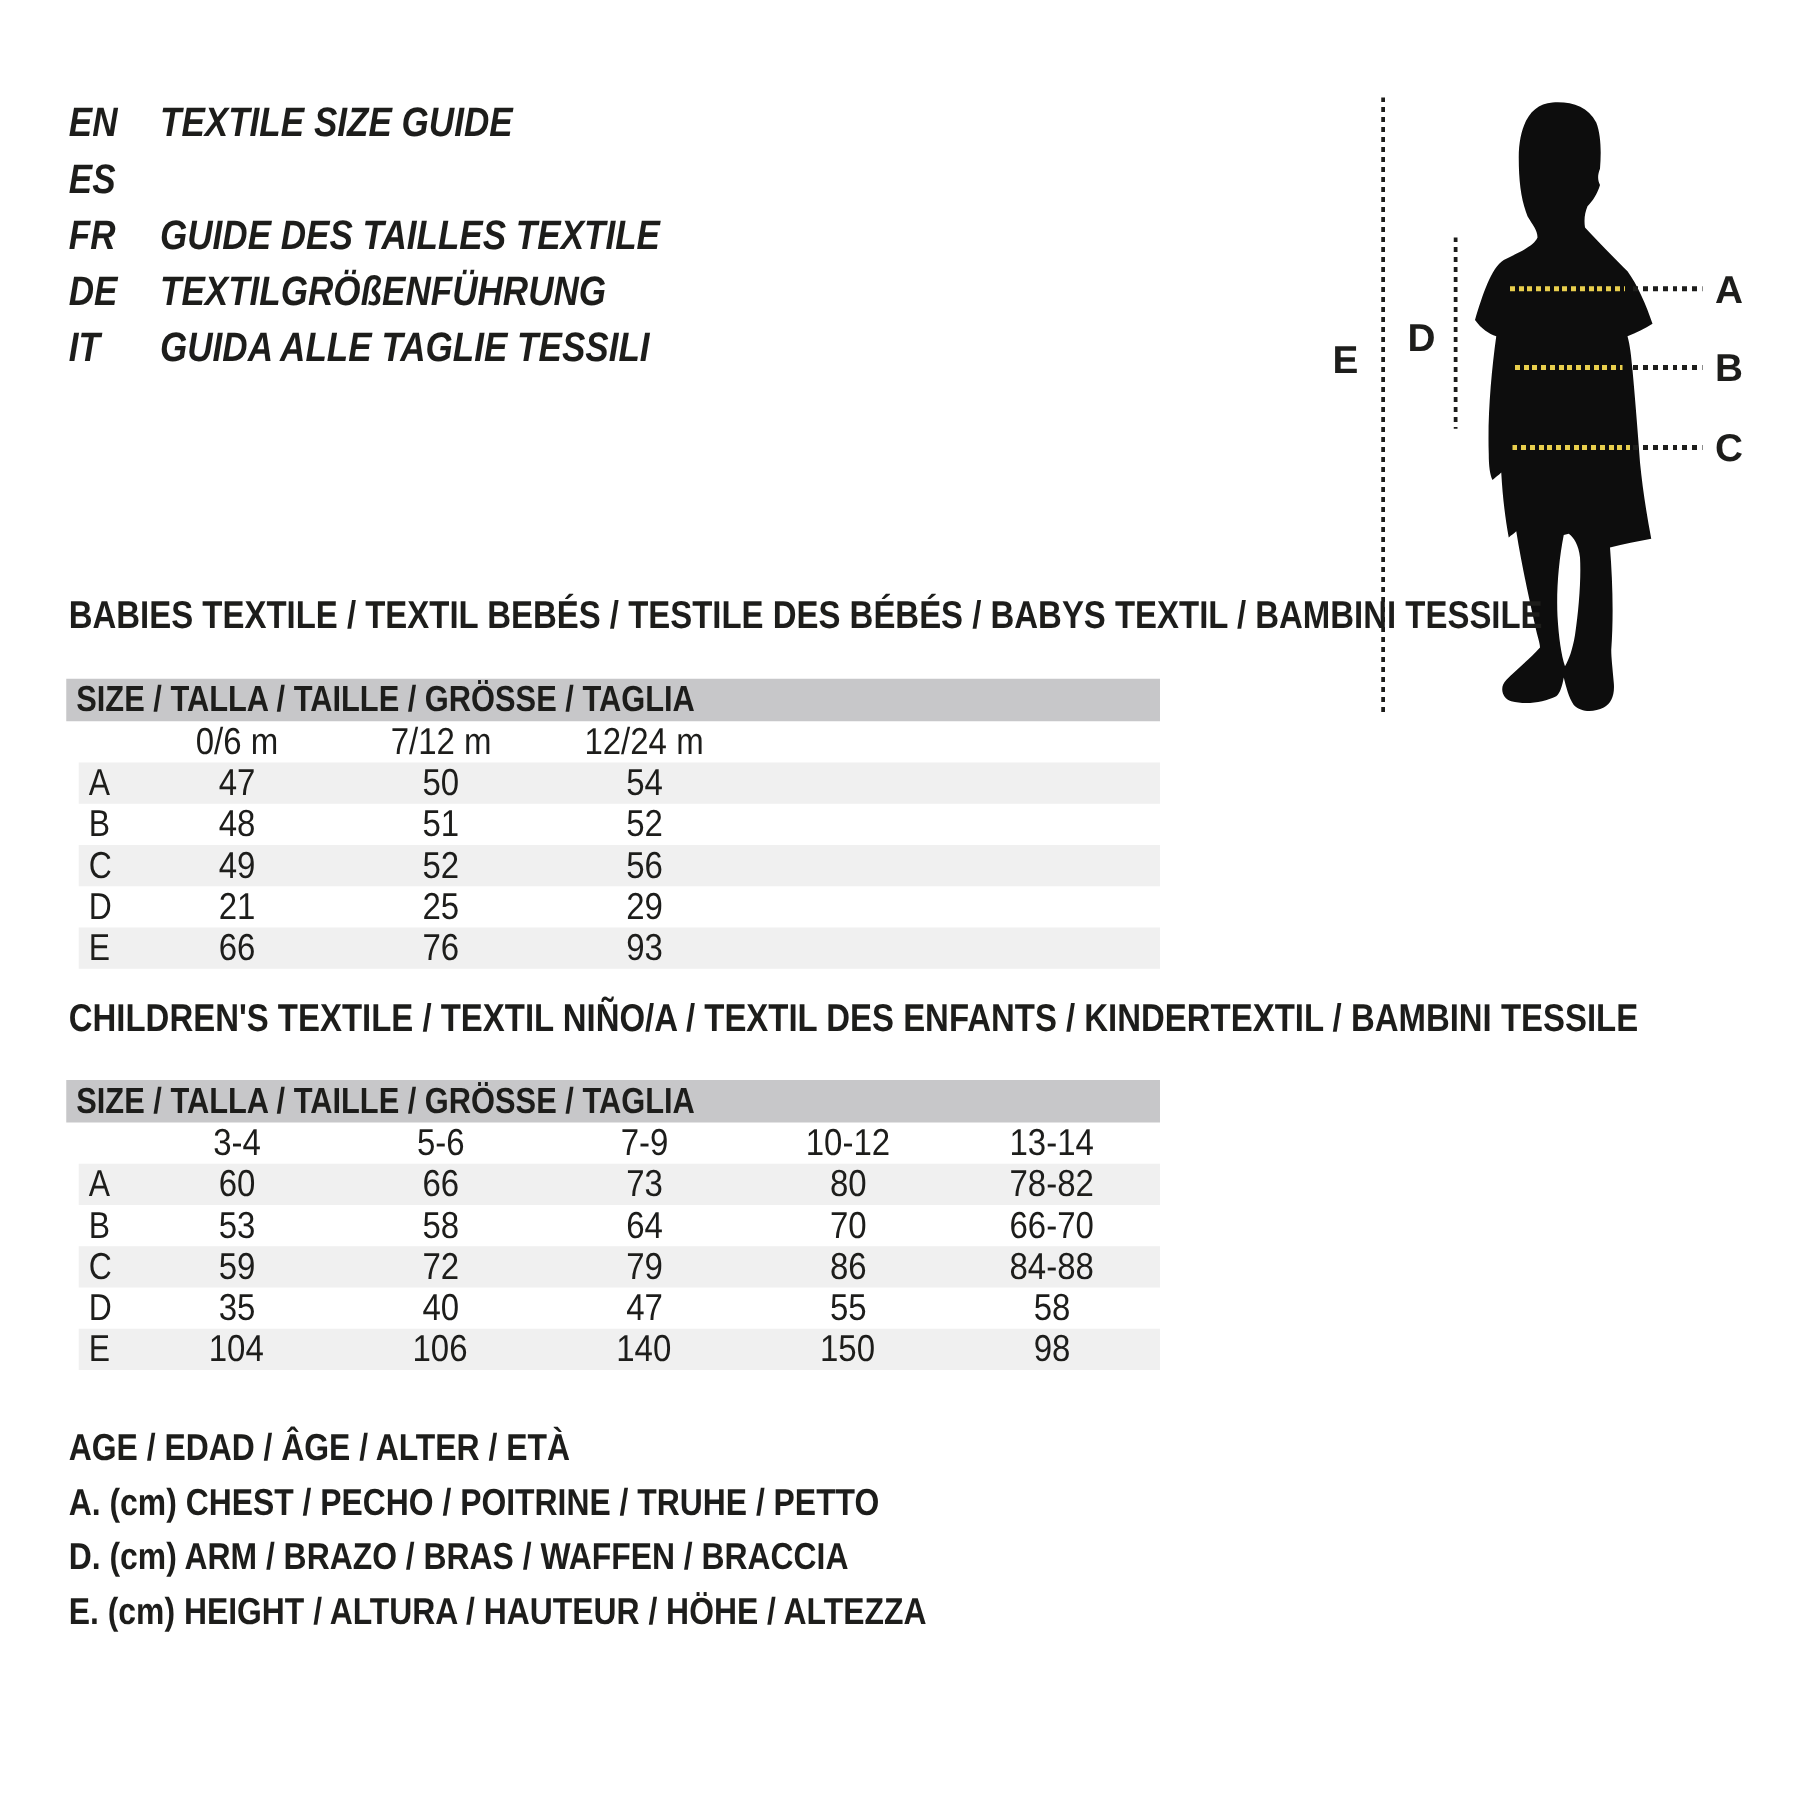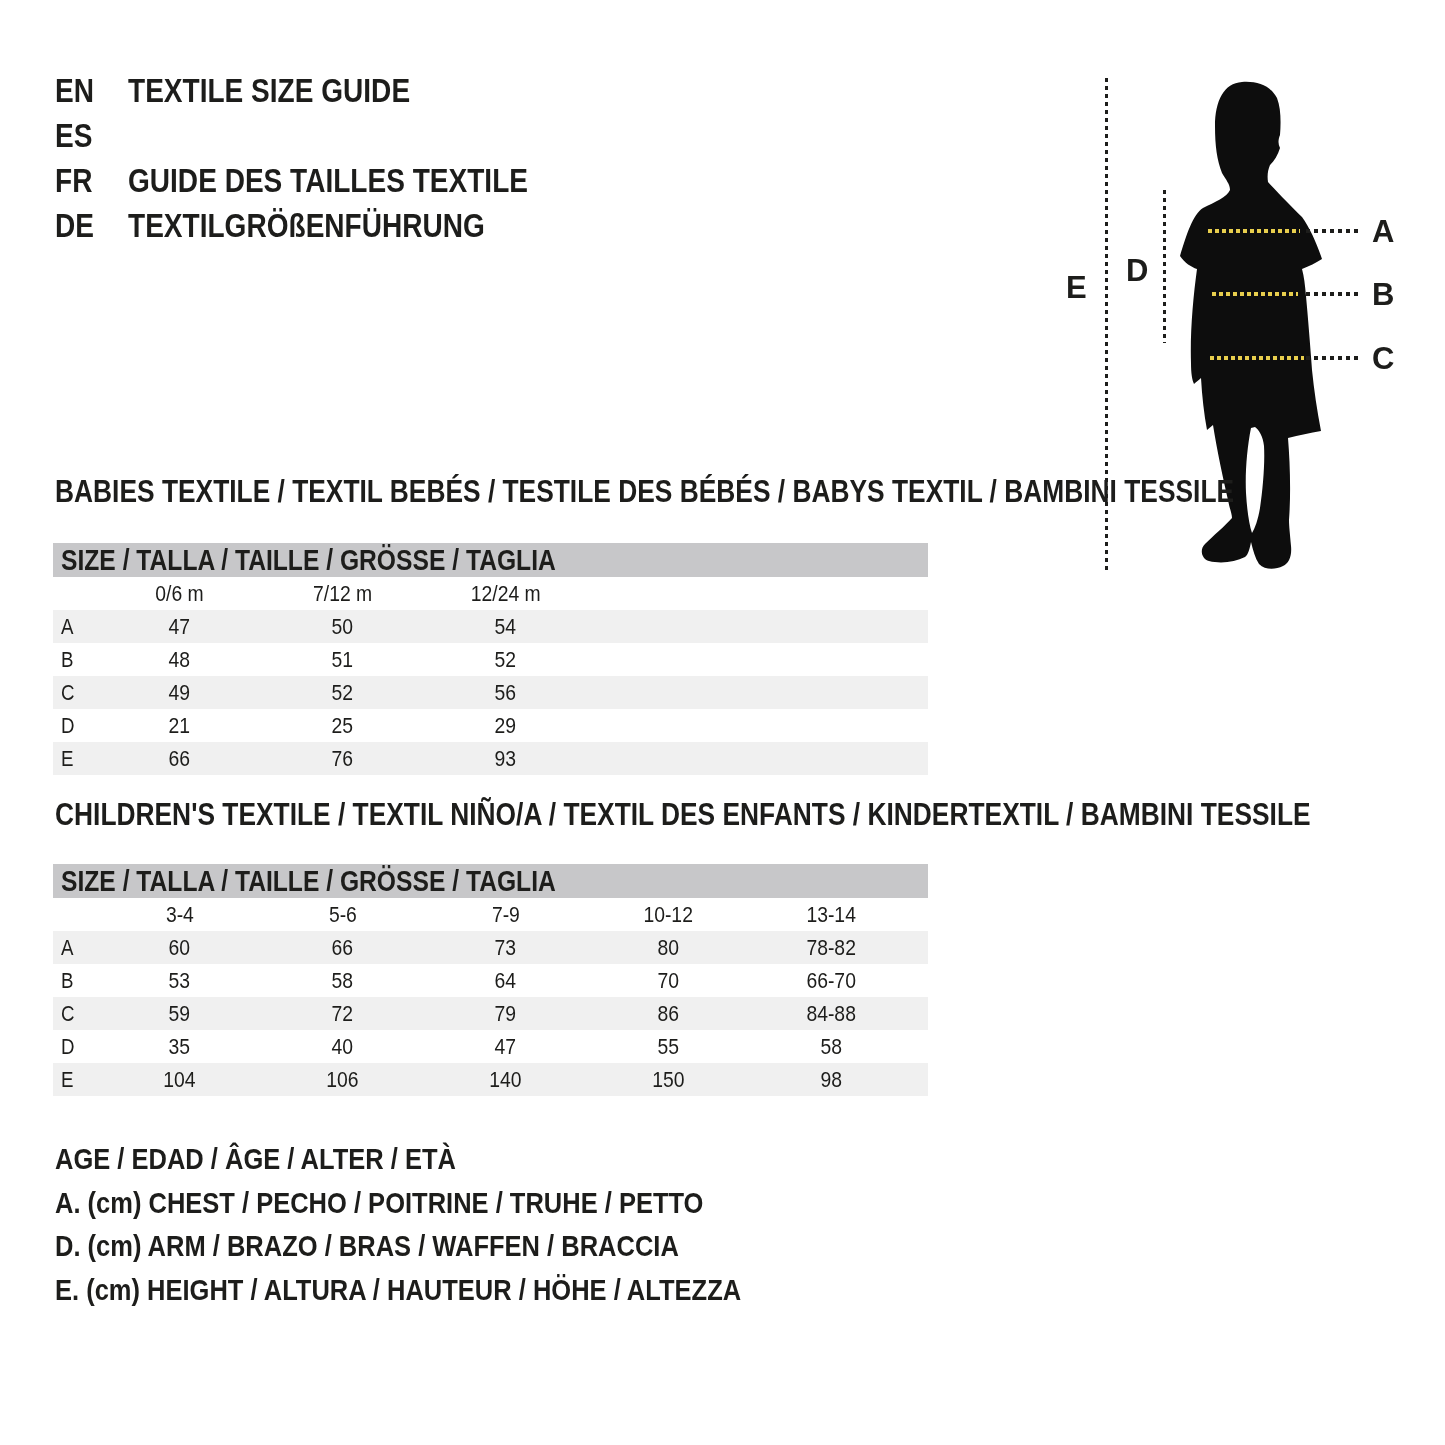--- a/index.html
+++ b/index.html
@@ -5,21 +5,21 @@
   html,body{margin:0;padding:0;background:#ffffff;}
   .canvas{
     position:relative;width:1445px;height:1445px;background:#ffffff;overflow:hidden;
     font-family:"Liberation Sans",sans-serif;color:#1d1d1b;
   }
   .cond{display:inline-block;transform:scaleX(0.85);transform-origin:left center;white-space:nowrap;}
   .cond-c{display:inline-block;transform:scaleX(0.88);transform-origin:center center;white-space:nowrap;}
 
   
   .lang-block{position:absolute;left:55px;top:72px;}
-  .lang-row{display:flex;height:45px;align-items:flex-start;}
+  .lang-row{display:flex;height:45px;align-items:flex-end;font-style:italic;}
   .lang-code{width:73px;font-size:33px;font-weight:bold;}
   .lang-title{font-size:33px;font-weight:bold;}
 
   
   .vline{position:absolute;width:3px;background:repeating-linear-gradient(180deg,#1d1d1b 0 4px,transparent 4px 8px);}
   .e-line{left:1105px;top:78px;height:494px;}
   .d-line{left:1163px;top:190px;height:153px;}
   .fig-label{position:absolute;font-size:31px;font-weight:bold;}
   .e-label{left:1066px;top:270px;}
   .d-label{left:1126px;top:253px;}
@@ -39,21 +39,21 @@
   
   .section-title{position:absolute;left:55px;font-size:31px;font-weight:bold;}
   .babies-title{top:474px;}
   .children-title{top:797px;}
 
   
   .sg-table{position:absolute;left:53px;width:875px;}
   .babies-table{top:531px;}
   .children-table{top:852px;}
   .thead{height:34px;line-height:34px;background:#c7c7c9;font-size:29px;font-weight:bold;padding-left:8px;box-sizing:border-box;margin-top:12px;}
-  .trow{display:flex;height:33px;line-height:33px;font-size:22px;}
+  .trow{display:flex;height:33px;line-height:33px;font-size:30px;margin-left:10px;}
   .trow.shade{background:#f0f0f0;}
   .cell{width:163px;text-align:center;}
   .cell.rlabel{width:45px;text-align:left;padding-left:8px;box-sizing:border-box;}
 
   
   .legend{position:absolute;left:55px;top:1137px;}
   .legend-line{height:43.5px;line-height:43.5px;font-size:30px;font-weight:bold;}
 </style>
 </head>
 <body>
@@ -68,20 +68,24 @@
     <div class="lang-row">
       <span class="lang-code"><span class="cond">ES</span></span>
     </div>
     <div class="lang-row">
       <span class="lang-code"><span class="cond">FR</span></span>
       <span class="lang-title"><span class="cond">GUIDE DES TAILLES TEXTILE</span></span>
     </div>
     <div class="lang-row">
       <span class="lang-code"><span class="cond">DE</span></span>
       <span class="lang-title"><span class="cond">TEXTILGRÖßENFÜHRUNG</span></span>
+    </div>
+    <div class="lang-row">
+      <span class="lang-code"><span class="cond">IT</span></span>
+      <span class="lang-title"><span class="cond">GUIDA ALLE TAGLIE TESSILI</span></span>
     </div>
   </section>
 
   <div>
     <div class="vline e-line"></div>
     <div class="vline d-line"></div>
     <span class="fig-label e-label">E</span>
     <span class="fig-label d-label">D</span>
 
     <svg class="silhouette" width="172" height="500" viewBox="0 0 172 500">

